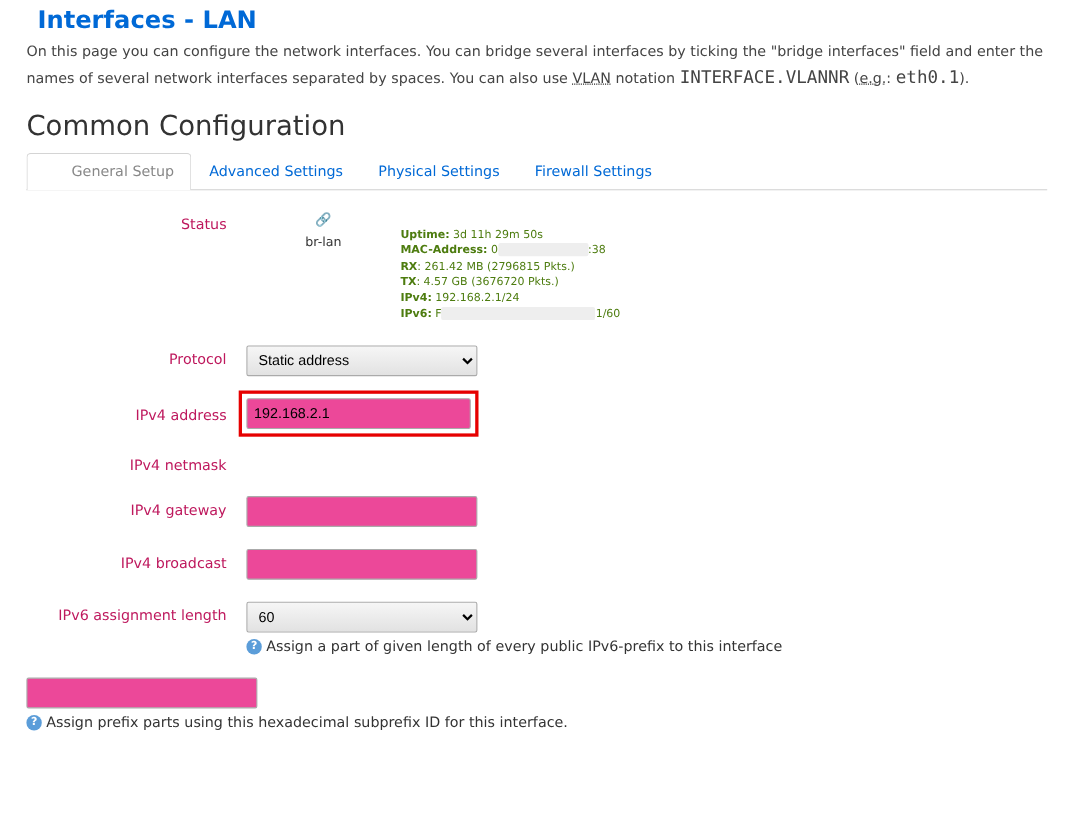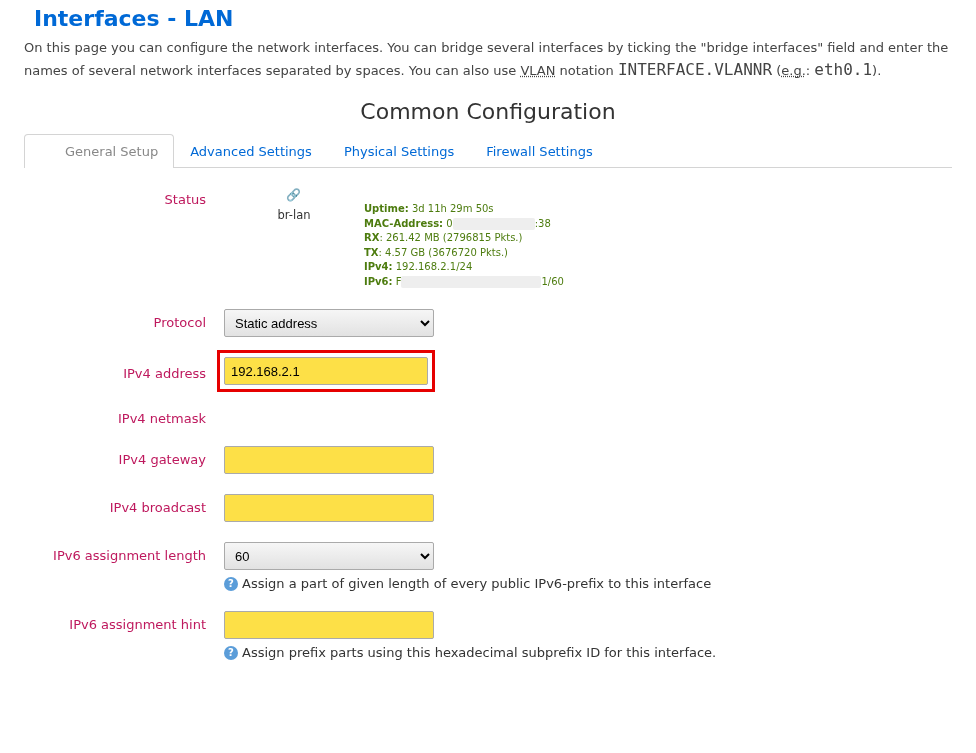--- a/index.html
+++ b/index.html
@@ -19,25 +19,24 @@
     margin: 0 0 8px 10px;
   }
   p.desc {
     margin: 0 0 18px 0;
     line-height: 1.45;
     color: #444;
   }
   abbr { text-decoration: underline dotted; cursor: help; }
   code { font-family: monospace; font-size: 16px; }
   h3.section {
-    font-size: 22px;
+    font-size: 25px;
     font-weight: 400;
     margin: 0 0 10px 0;
     color: #333;
-    text-align: center;
   }
   .tabs {
     display: flex;
     border-bottom: 1px solid #d4d4d4;
     font-size: 13px;
   }
   .tab {
     padding: 9px 15px;
     color: #0069d6;
     cursor: pointer;
@@ -101,21 +100,21 @@
     background: #eee;
     border-radius: 2px;
   }
   select, input[type=text] {
     height: 28px;
     padding: 3px 6px;
     font-size: 13px;
     border: 1px solid #aaa;
     border-radius: 2px;
     width: 210px;
-    background: #fde047;
+    background: #ec4899;
   }
   select {
     background: linear-gradient(#f6f6f6,#e2e2e2);
   }
   .input-highlight {
     padding: 4px;
     border: 3px solid #e60000;
     display: inline-block;
     margin: -7px -7px -7px -7px;
   }
@@ -228,21 +227,20 @@
         <option>60</option>
       </select>
       <div class="hint">
         <span class="help-icon">?</span>
         <span>Assign a part of given length of every public IPv6-prefix to this interface</span>
       </div>
     </div>
   </div>
 
   <div class="row">
-    <div class="label-col">IPv6 assignment hint</div>
     <div class="control-col">
       <input type="text" value="" style="">
       <div class="hint">
         <span class="help-icon">?</span>
         <span>Assign prefix parts using this hexadecimal subprefix ID for this interface.</span>
       </div>
     </div>
   </div>
 
 </div>

